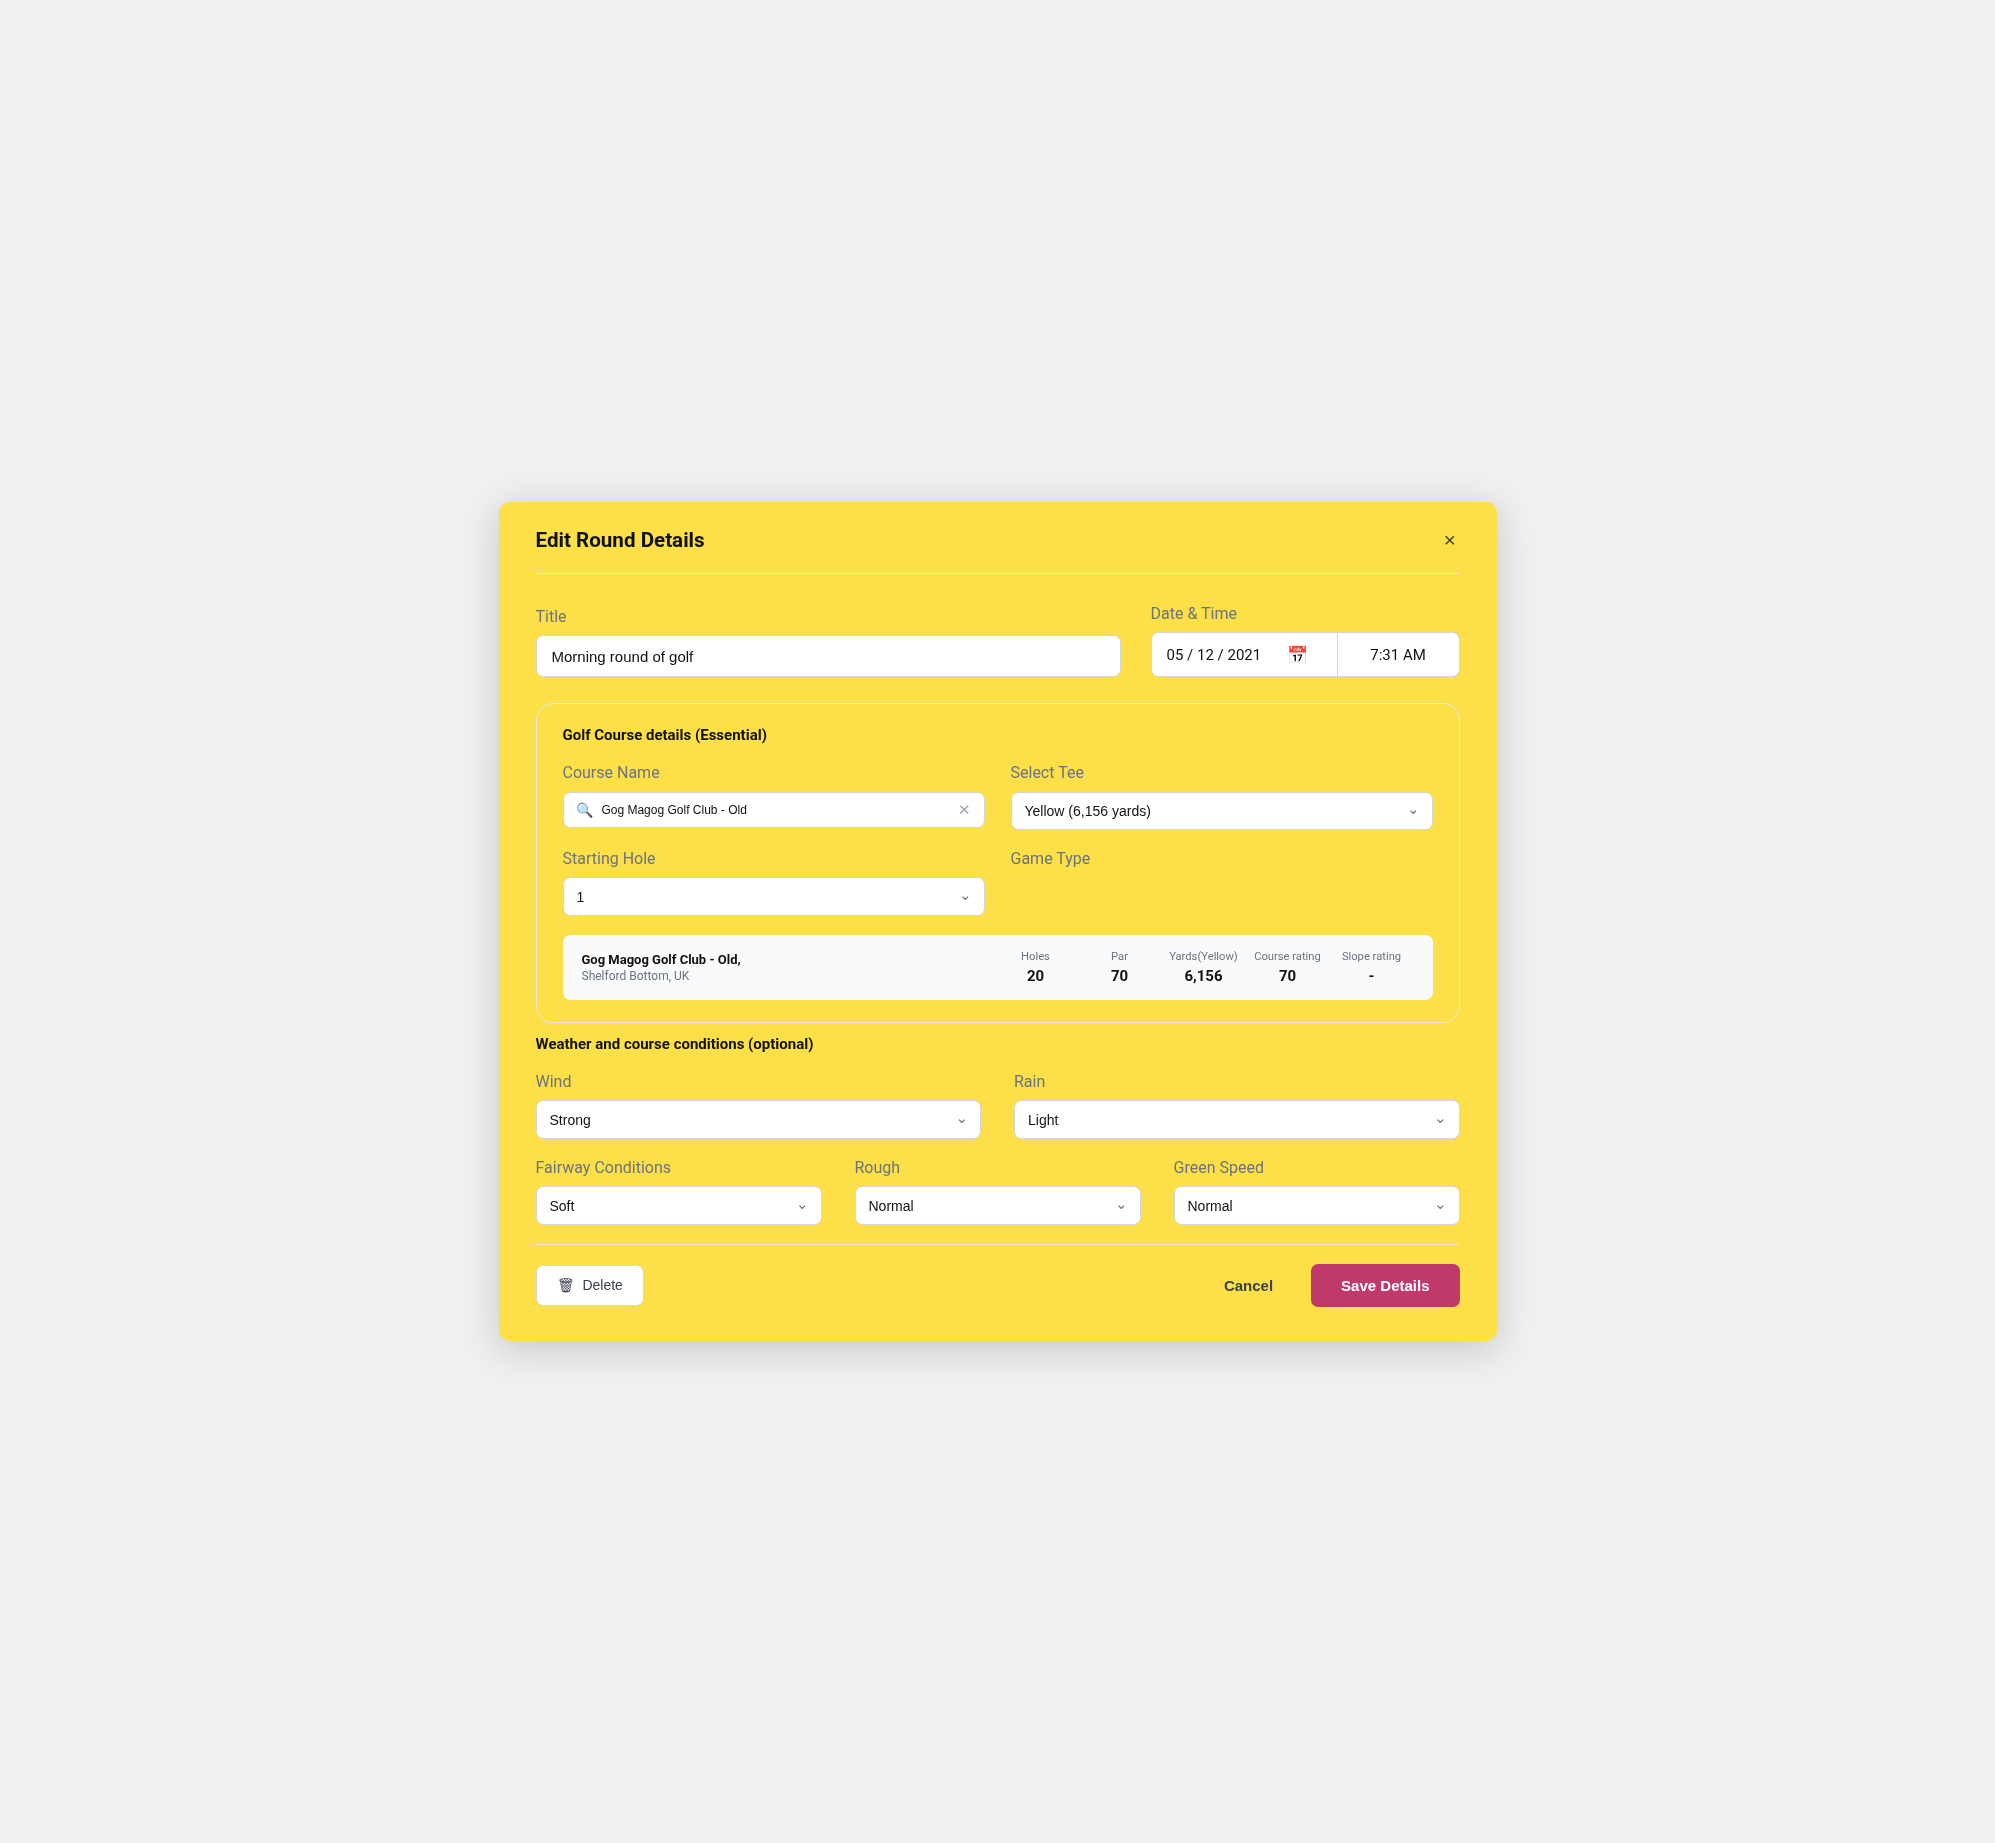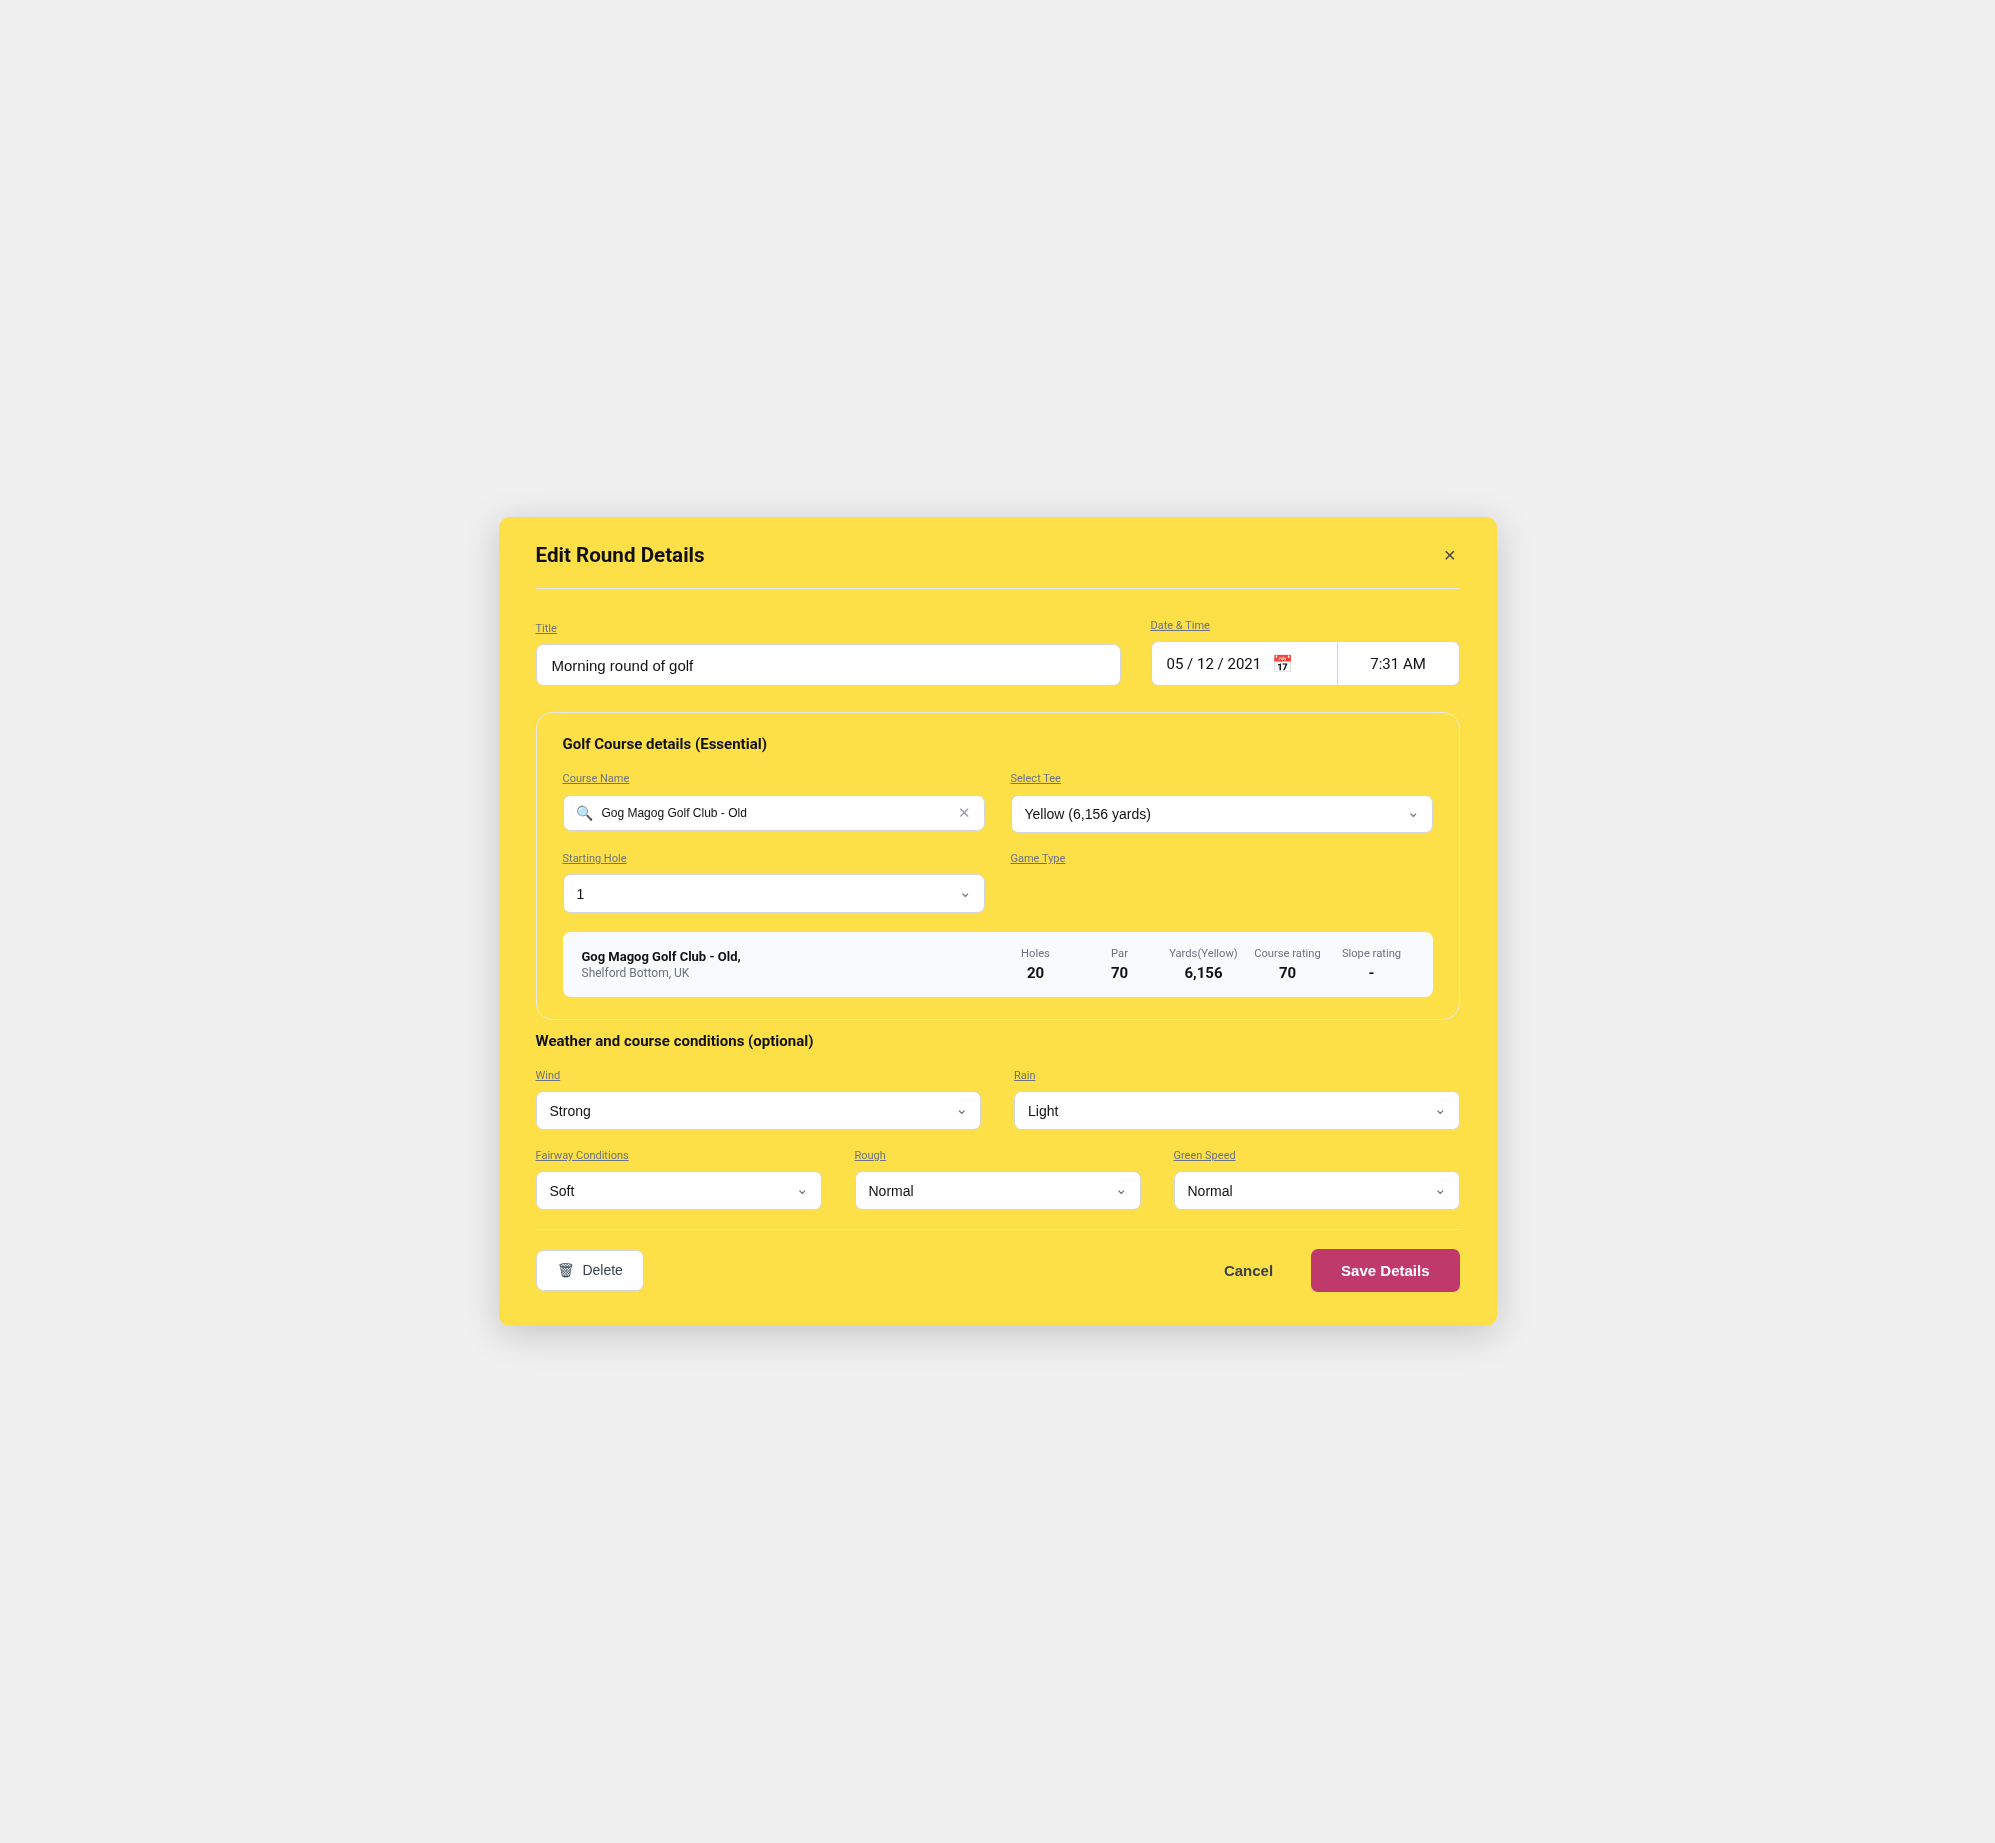--- a/index.html
+++ b/index.html
@@ -48,37 +48,36 @@
       gap: 30px;
       margin-bottom: 26px;
       align-items: flex-end;
     }
     .field-group {
       display: flex;
       flex-direction: column;
       gap: 5.6px;
     }
     .field-label {
-      font-size: 11px;
+      font-size: 16px;
       color: #6b7280;
       margin-bottom: 3.7px;
-      text-decoration: underline;
     }
     .title-group { flex: 1; }
     .datetime-group { display: flex; gap: 0; flex: 0 0 auto; }
     .date-input-wrap {
       display: flex;
       align-items: center;
       border: 0.9px solid #d1d5db;
       border-radius: 7.5px 0 0 7.5px;
       padding: 11.2px 15px;
       font-size: 15px;
       color: #111;
       background: #fff;
-      gap: 11px;
+      gap: 26px;
       min-width: 187px;
     }
     .time-input-wrap {
       display: flex;
       align-items: center;
       border: 0.9px solid #d1d5db;
       border-left: none;
       border-radius: 0 7.5px 7.5px 0;
       padding: 11.2px 19px;
       font-size: 15px;

